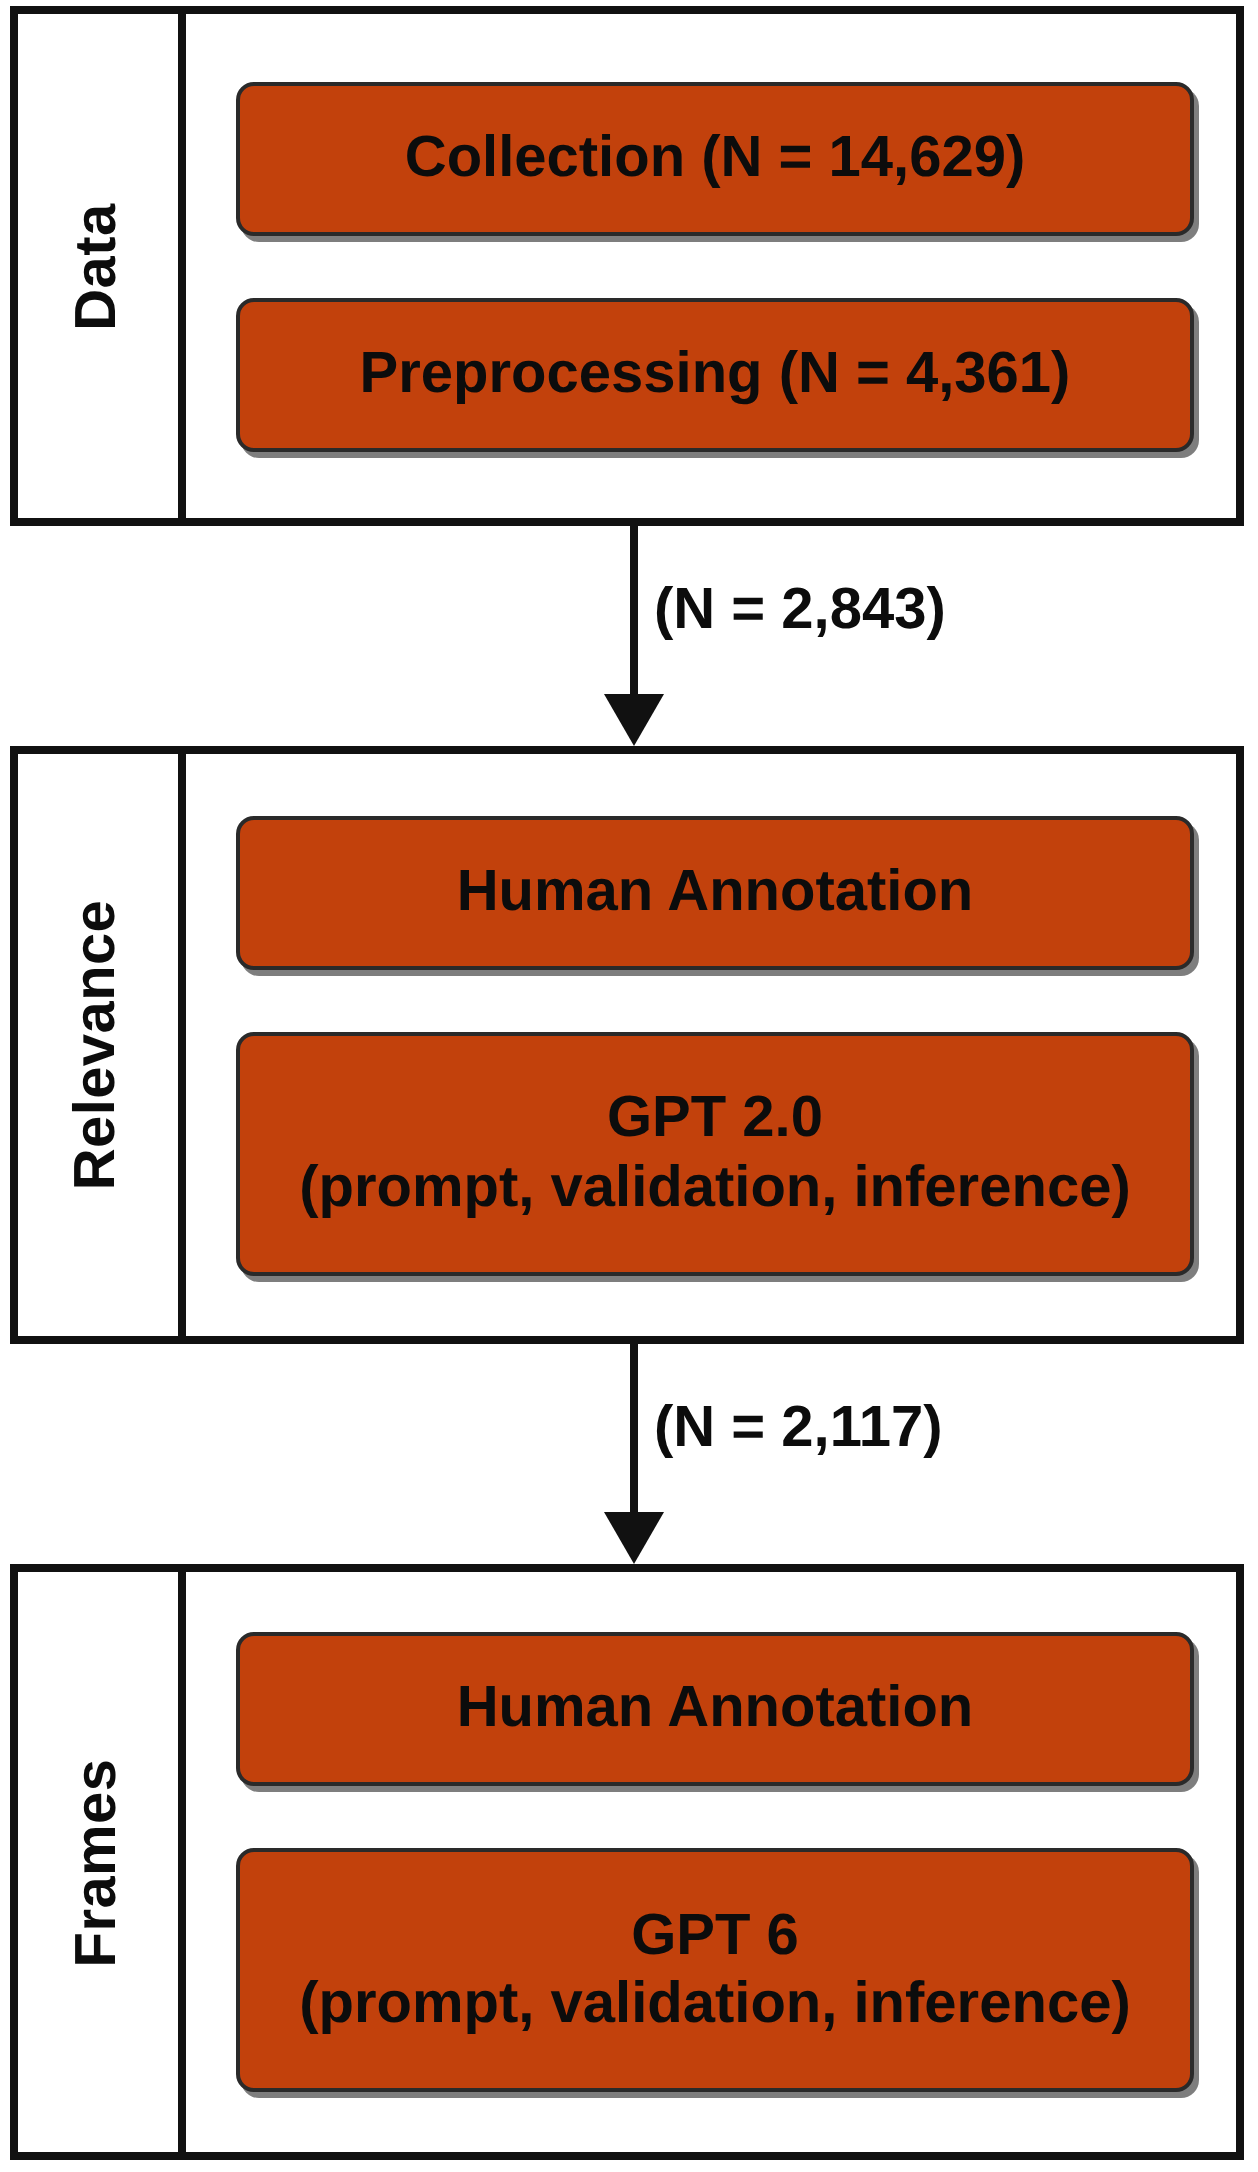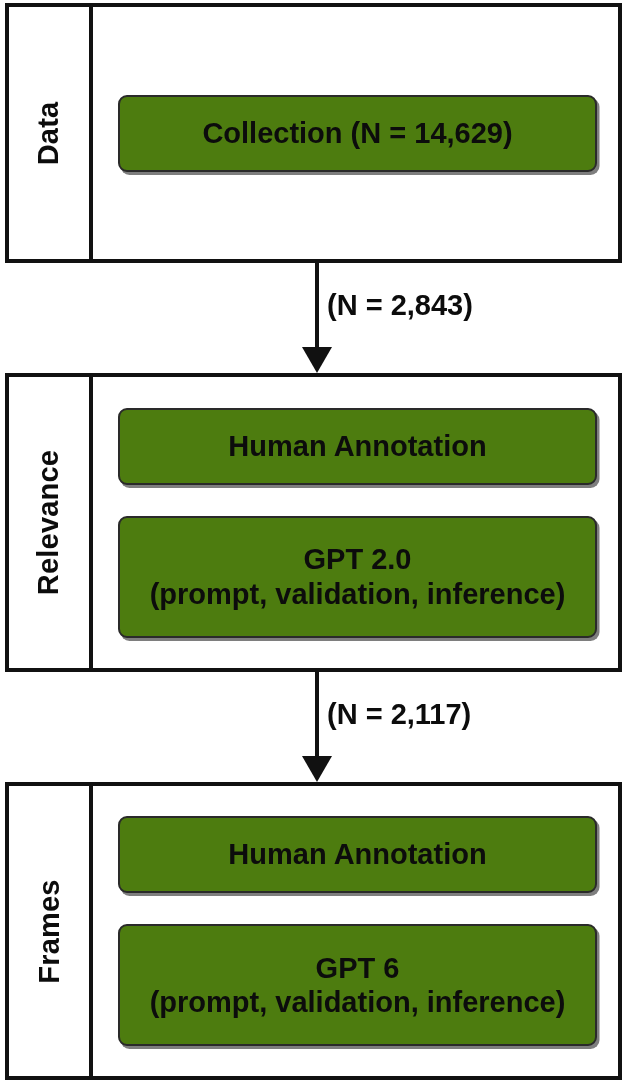--- a/index.html
+++ b/index.html
@@ -60,21 +60,21 @@
     display: flex;
     flex-direction: column;
     justify-content: center;
     padding: 0 21px 0 25px;
     gap: 31px;
   }
 
   
   .node {
     box-sizing: border-box;
-    background: #4d7c0f;
+    background: #c2410c;
     border: 2.5px solid #2a2a2a;
     border-radius: 9px;
     box-shadow: 2.5px 3px 0 0 rgba(20,20,20,0.55);
     display: flex;
     flex-direction: column;
     align-items: center;
     justify-content: center;
     text-align: center;
     color: #0c0c0c;
     font-size: 29px;
@@ -123,20 +123,23 @@
 <div id="figure">
 
   <div class="stage" style="left:5px; top:3px; width:617px; height:260px;">
     <div class="stage-label-col">
       <span class="stage-label">Data</span>
     </div>
     <div class="stage-content">
       <div class="node one-line">
         <span class="node-line">Collection (N = 14,629)</span>
       </div>
+      <div class="node one-line">
+        <span class="node-line">Preprocessing (N = 4,361)</span>
+      </div>
     </div>
   </div>
 
   <div class="connector" style="top:263px; height:110px;padding-left:36px;">
     <div class="shaft" style="height:84px;"></div>
     <div class="head" style="top:84px;"></div>
     <div class="arrow-label" style="top:28px;">(N = 2,843)</div>
   </div>
 
   <div class="stage" style="left:5px; top:373px; width:617px; height:299px;">

